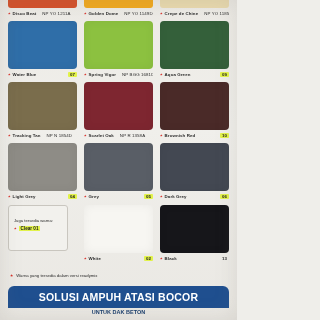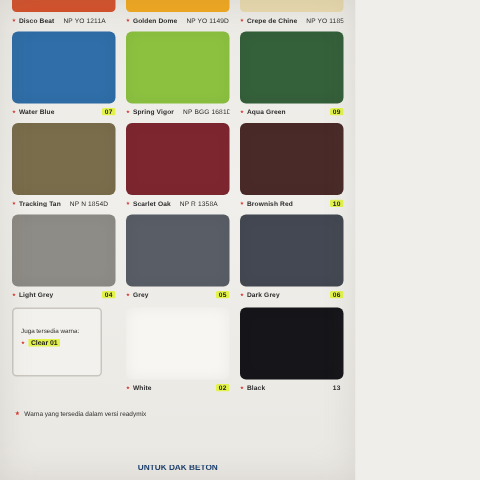--- a/index.html
+++ b/index.html
@@ -230,18 +230,21 @@
       <span class="bullet"></span>
       <span class="txt">Clear 01</span>
     </div>
   </div>
 
   <div class="footnote">
     <span class="bullet"></span>
     <span>Warna yang tersedia dalam versi readymix</span>
   </div>
 
+  <div class="banner" style="background: rgb(31, 79, 143);">
+    <span>SOLUSI AMPUH ATASI BOCOR</span>
+  </div>
   <div class="undertext">
     <span>UNTUK DAK BETON</span>
   </div>
 
   <div class="pagebg-edge"></div>
 </div>
 
 </body></html>

